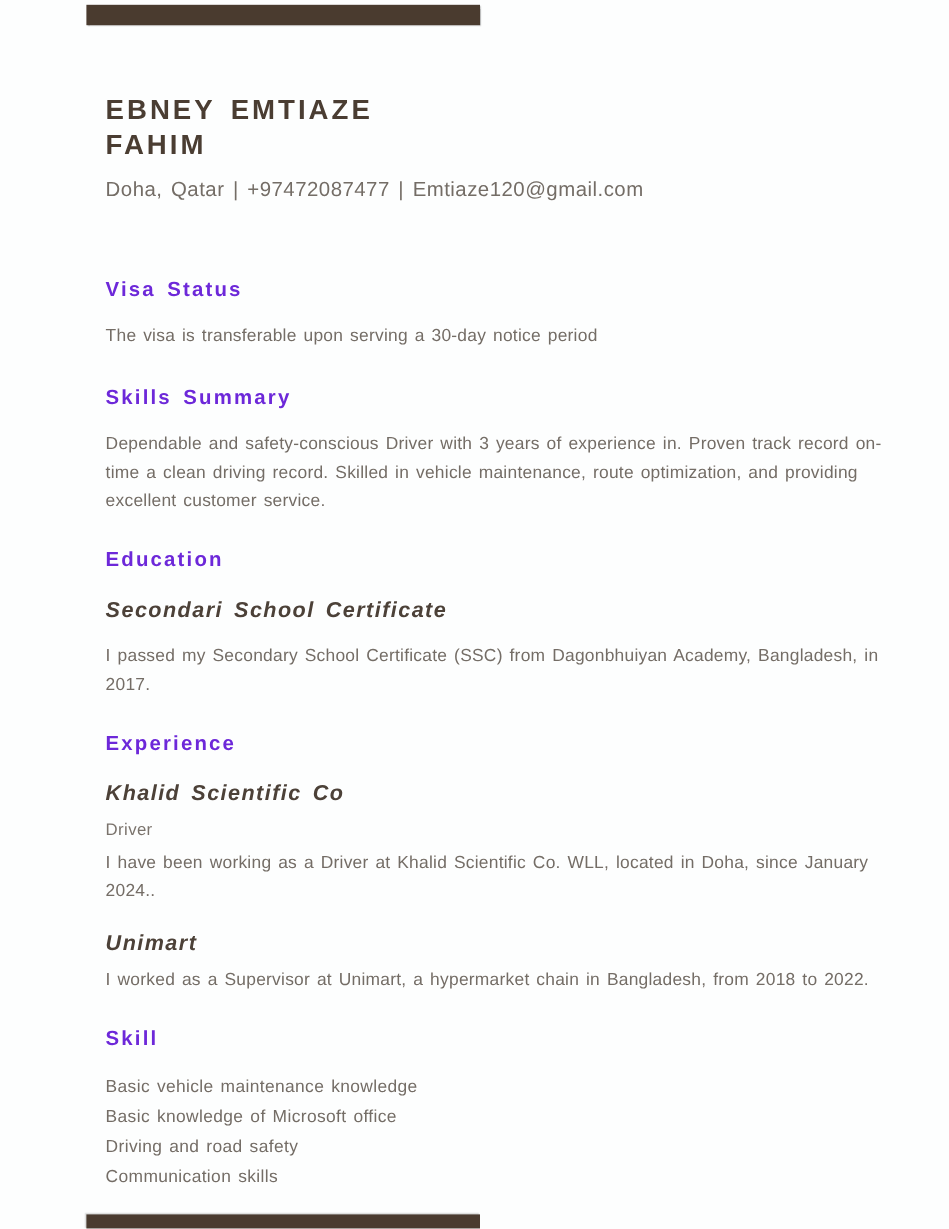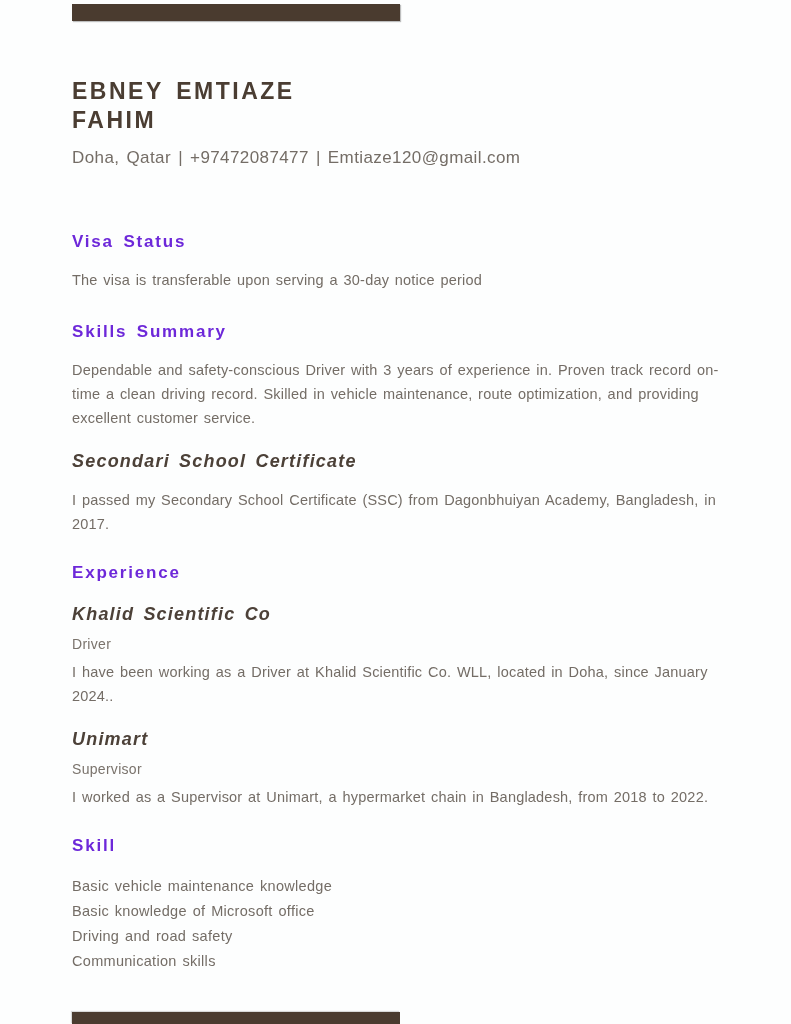--- a/index.html
+++ b/index.html
@@ -16,21 +16,21 @@
     position: absolute;
     left: 72px;
     width: 328px;
     background: #4a3b2f;
     box-shadow: 1px 1px 1px rgba(0,0,0,0.25);
   }
   .accent-bar.top { top: 4px; height: 17px; }
   .accent-bar.bottom { top: 1012px; height: 12px; box-shadow: -1px -1px 1px rgba(0,0,0,0.15); }
   .content {
     position: absolute;
-    top: 0; left: 72px;
+    top: 0; left: 88px;
     width: 660px;
   }
   .name {
     margin: 77px 0 0 0;
     font-size: 23px;
     font-weight: bold;
     letter-spacing: 2.5px;
     word-spacing: 4px;
     line-height: 29px;
     color: #4a3d32;
@@ -105,34 +105,34 @@
     </div>
 
     <div class="contact">Doha, Qatar | +97472087477 | Emtiaze120@gmail.com</div>
 
     <div class="section-title vs-title">Visa Status</div>
     <div class="body-text">The visa is transferable upon serving a 30-day notice period</div>
 
     <div class="section-title ss-title">Skills Summary</div>
     <div class="body-text w650">Dependable and safety-conscious Driver with 3 years of experience in. Proven track record on-time a clean driving record. Skilled in vehicle maintenance, route optimization, and providing excellent customer service.</div>
 
+    <div class="section-title edu-title">Education</div>
     <div class="sub-heading">Secondari School Certificate</div>
     <div class="body-text w655">I passed my Secondary School Certificate (SSC) from Dagonbhuiyan Academy, Bangladesh, in 2017.</div>
 
     <div class="section-title exp-title">Experience</div>
 
     <div>
       <div class="sub-heading">Khalid Scientific Co</div>
       <div class="role">Driver</div>
       <div class="body-text job-body w640">I have been working as a Driver at Khalid Scientific Co. WLL, located in Doha, since January 2024..</div>
     </div>
 
     <div>
       <div class="sub-heading">Unimart</div>
-      <div class="role">Supervisor</div>
       <div class="body-text job-body">I worked as a Supervisor at Unimart, a hypermarket chain in Bangladesh, from 2018 to 2022.</div>
     </div>
 
     <div class="section-title skill-title">Skill</div>
     <div class="skills-list">
       <div class="skill-item">Basic vehicle maintenance knowledge</div>
       <div class="skill-item">Basic knowledge of Microsoft office</div>
       <div class="skill-item">Driving and road safety</div>
       <div class="skill-item">Communication skills</div>
     </div>

